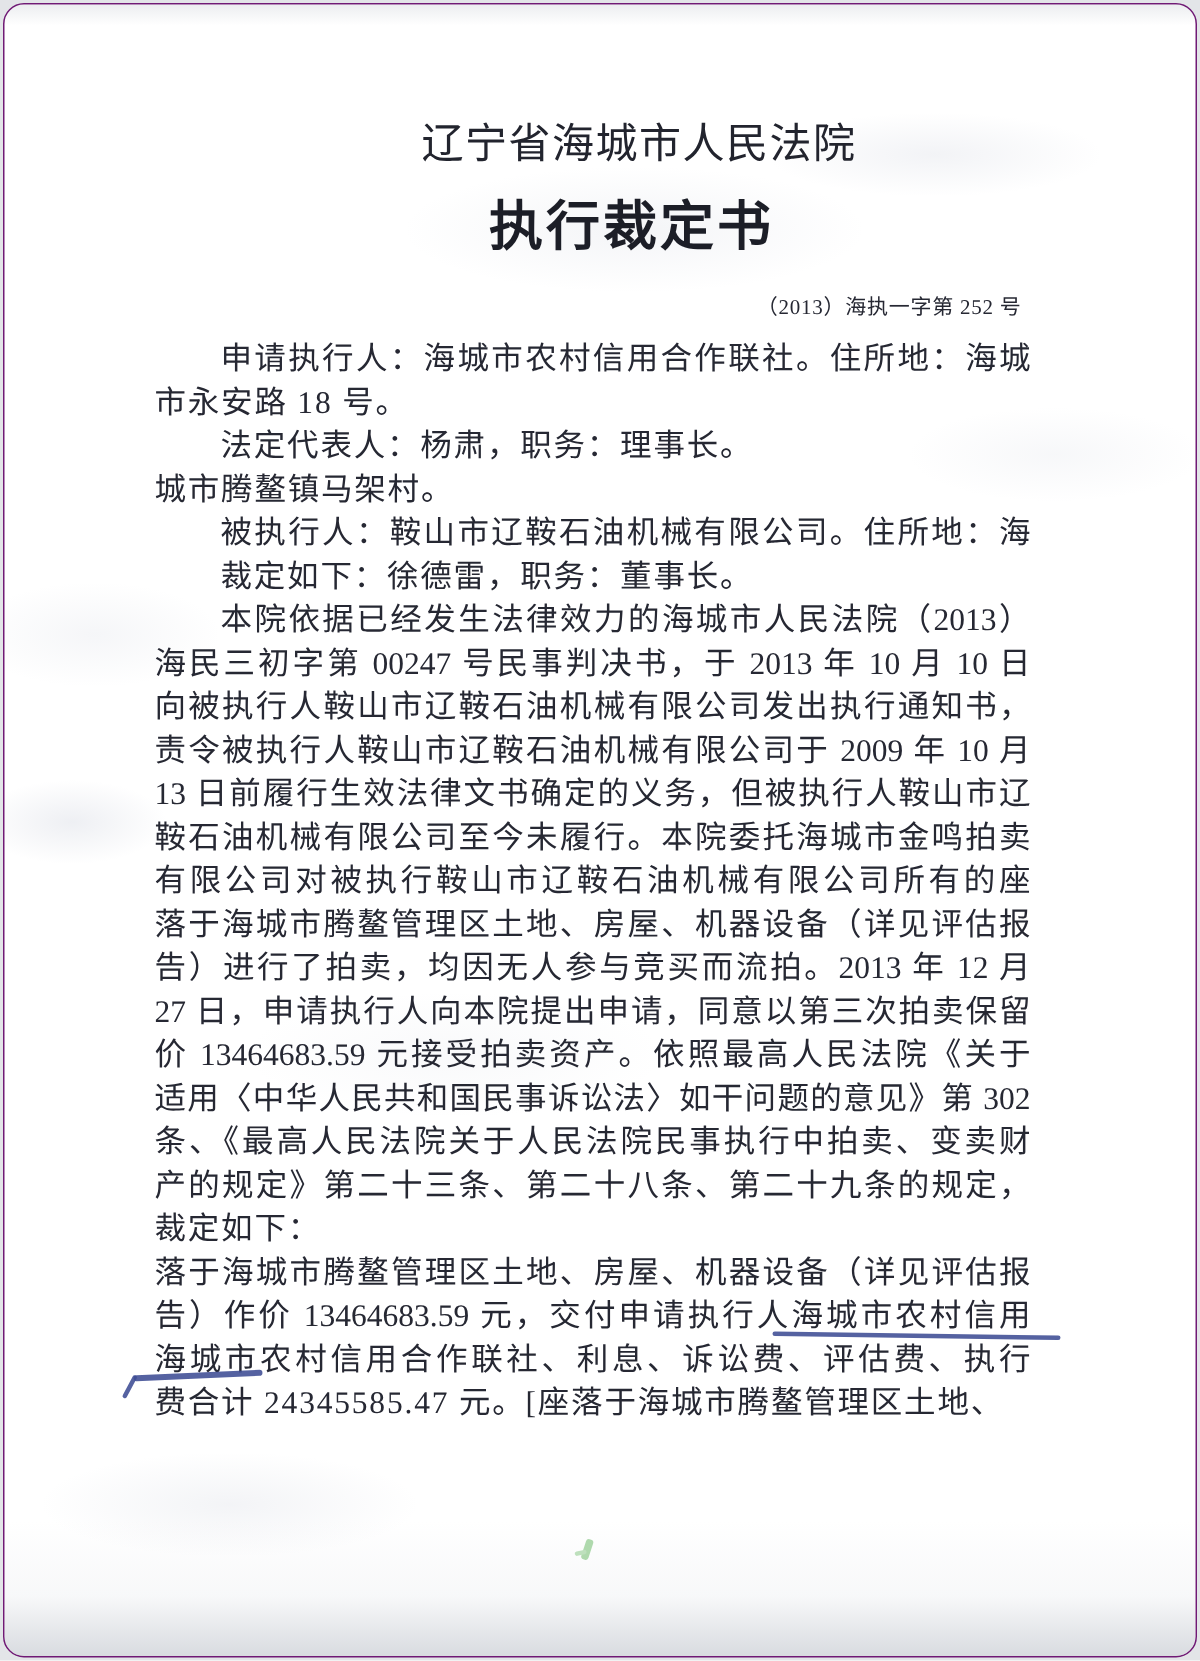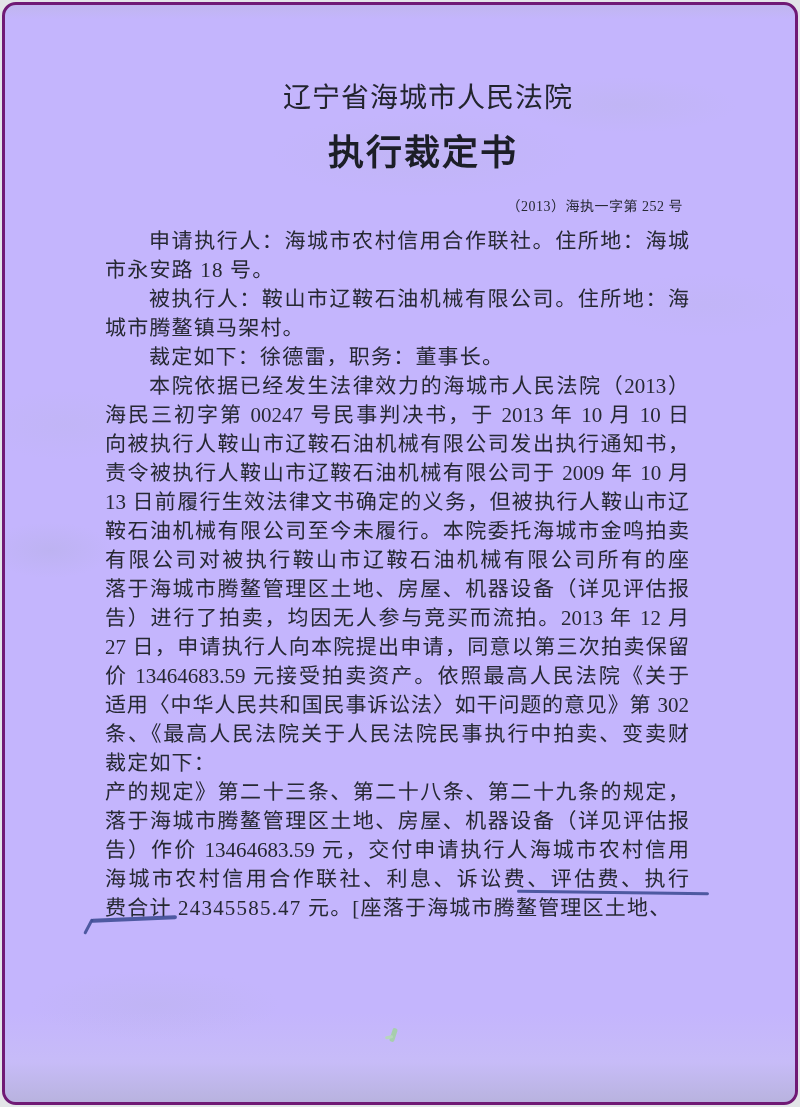--- a/index.html
+++ b/index.html
@@ -4,22 +4,22 @@
 <style>
   * { margin:0; padding:0; box-sizing:border-box; }
   html,body { width:800px; height:1107px; }
   body {
     background:#e3e5e8;
     font-family:"Liberation Serif","DejaVu Serif",serif;
     position:relative; overflow:hidden;
   }
   .page {
     position:absolute; left:2px; top:2px; right:2px; bottom:2px;
-    background:#c4b5fd;
-    border:3px solid #701a75;
+    background:#ffffff;
+    border:1px solid #701a75;
     border-radius:14px;
     overflow:hidden;
   }
   
   .page::before{
     content:""; position:absolute; inset:0; pointer-events:none;
     background:
       radial-gradient(220px 60px at 420px 150px, rgba(175,182,200,0.14), transparent 70%),
       radial-gradient(160px 40px at 620px 100px, rgba(175,182,200,0.16), transparent 70%),
       radial-gradient(120px 50px at 60px 420px,  rgba(175,182,200,0.12), transparent 70%),
@@ -78,38 +78,39 @@
 
   <div class="court-name">辽宁省海城市人民法院</div>
 
   <div class="doc-title">执行裁定书</div>
 
   <div class="case-number">（2013）海执一字第 252 号</div>
 
   <div class="body-text">
     <div class="bl ind jst">申请执行人：海城市农村信用合作联社。住所地：海城</div>
     <div class="bl">市永安路 18 号。</div>
+    <div class="bl ind">法定代表人：杨肃，职务：理事长。</div>
+    <div class="bl">城市腾鳌镇马架村。</div>
     <div class="bl ind jst">被执行人：鞍山市辽鞍石油机械有限公司。住所地：海</div>
-    <div class="bl">城市腾鳌镇马架村。</div>
     <div class="bl ind">裁定如下：徐德雷，职务：董事长。</div>
     <div class="bl ind jst">本院依据已经发生法律效力的海城市人民法院（2013）</div>
     <div class="bl jst">海民三初字第 00247 号民事判决书，于 2013 年 10 月 10 日</div>
     <div class="bl jst">向被执行人鞍山市辽鞍石油机械有限公司发出执行通知书，</div>
     <div class="bl jst">责令被执行人鞍山市辽鞍石油机械有限公司于 2009 年 10 月</div>
     <div class="bl jst">13 日前履行生效法律文书确定的义务，但被执行人鞍山市辽</div>
     <div class="bl jst">鞍石油机械有限公司至今未履行。本院委托海城市金鸣拍卖</div>
     <div class="bl jst">有限公司对被执行鞍山市辽鞍石油机械有限公司所有的座</div>
     <div class="bl jst">落于海城市腾鳌管理区土地、房屋、机器设备（详见评估报</div>
     <div class="bl jst">告）进行了拍卖，均因无人参与竞买而流拍。2013 年 12 月</div>
     <div class="bl jst">27 日，申请执行人向本院提出申请，同意以第三次拍卖保留</div>
     <div class="bl jst">价 13464683.59 元接受拍卖资产。依照最高人民法院《关于</div>
     <div class="bl jst">适用〈中华人民共和国民事诉讼法〉如干问题的意见》第 302</div>
     <div class="bl jst">条、《最高人民法院关于人民法院民事执行中拍卖、变卖财</div>
+    <div class="bl jst">产的规定》第二十三条、第二十八条、第二十九条的规定，</div>
     <div class="bl">裁定如下：</div>
-    <div class="bl jst">产的规定》第二十三条、第二十八条、第二十九条的规定，</div>
     <div class="bl jst">落于海城市腾鳌管理区土地、房屋、机器设备（详见评估报</div>
     <div class="bl jst">告）作价 13464683.59 元，交付申请执行人海城市农村信用</div>
     <div class="bl jst">海城市农村信用合作联社、利息、诉讼费、评估费、执行</div>
     <div class="bl">费合计 24345585.47 元。[座落于海城市腾鳌管理区土地、</div>
   </div>
 
   <div class="pen pen-seg1"></div>
   <div class="pen pen-seg2"></div>
   <div class="pen pen-tick"></div>
   <div class="green-mark"></div>

